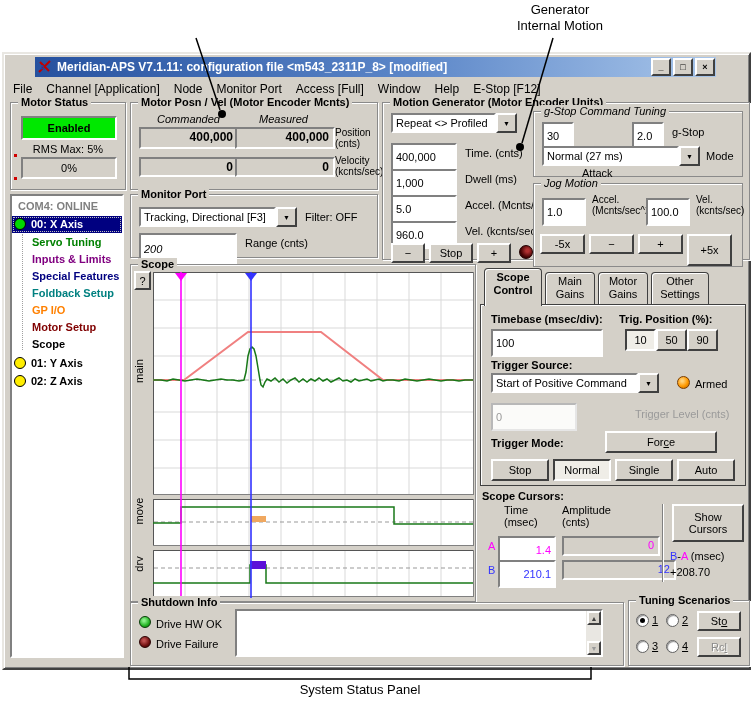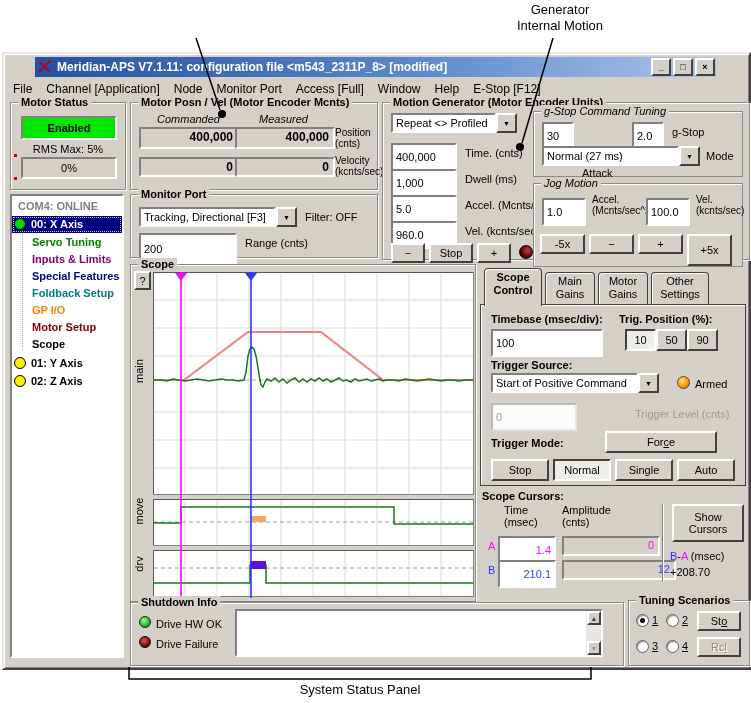--- a/index.html
+++ b/index.html
@@ -142,21 +142,21 @@
       </div>
     </div>
 
     <div class="g" style="left:126px;top:140px;width:246px;height:62px;">
       <span class="glabel">Monitor Port</span>
       <div class="abs dd" style="left:8px;top:12px;width:158px;height:20px;">
         <span class="ddtext">Tracking, Directional [F3]</span>
         <span class="ddbtn">▼</span>
       </div>
       <div class="abs lbl" style="left:174px;top:16px;">Filter: OFF</div>
-      <input class="abs inp" style="left: 8px; top: 38px; width: 98px; height: 31px;" value="200">
+      <input class="abs inp" style="left: 8px; top: 38px; width: 98px; height: 31px; font-style: italic;" value="200">
       <div class="abs lbl" style="left:114px;top:42px;">Range (cnts)</div>
     </div>
 
     <div class="g" style="left:378px;top:48px;width:366px;height:156px;">
       <span class="glabel">Motion Generator (Motor Encoder Units)</span>
       <div class="abs dd" style="left:8px;top:10px;width:126px;height:20px;">
         <span class="ddtext">Repeat &lt;&gt; Profiled</span>
         <span class="ddbtn">▼</span>
       </div>
       <input class="abs inp" style="left: 8px; top: 40px; width: 66px; height: 17px;" value="400,000">

